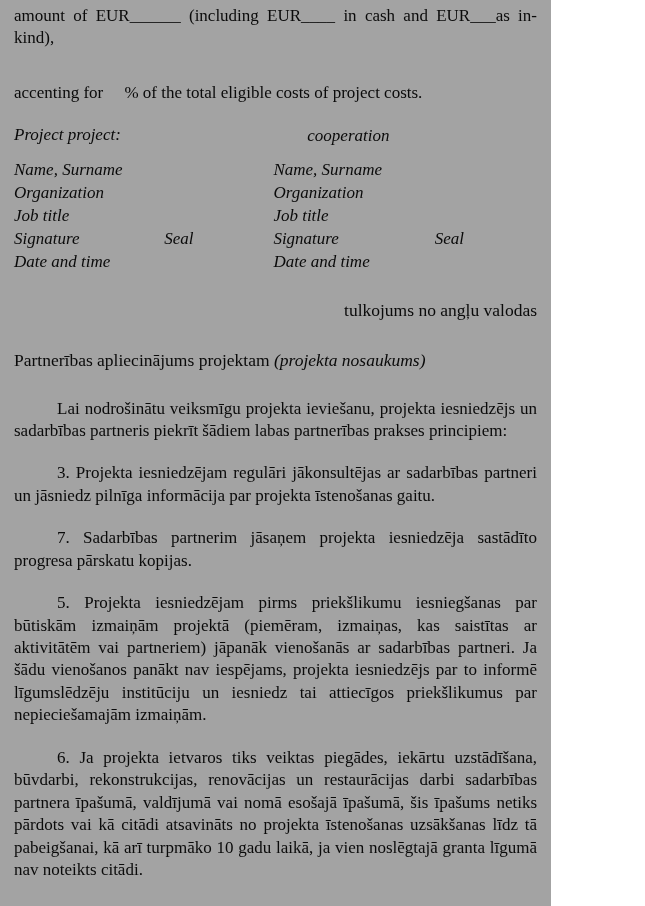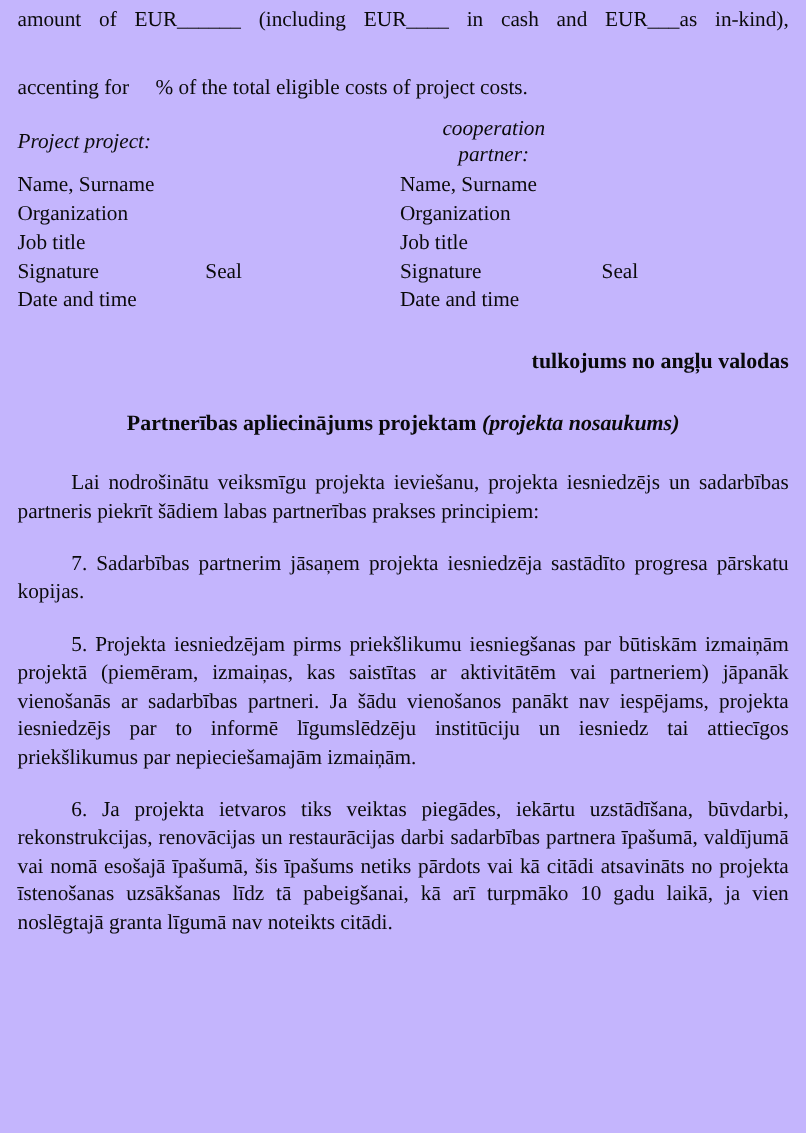--- a/index.html
+++ b/index.html
@@ -1,21 +1,21 @@
 <!DOCTYPE html>
 <html><head>
 <meta charset="utf-8">
 <style>
   html, body { margin: 0; padding: 0; background: #ffffff; }
   .page {
-    width: 645px;
+    width: 551px;
     height: 906px;
     box-sizing: border-box;
     padding: 5px 14px 0 14px;
-    background: #c4b5fd;
+    background: #a3a3a3;
     color: #0a0a0a;
     font-family: "Liberation Serif", serif;
     font-size: 17px;
     line-height: 1.32;
     overflow: hidden;
   }
   
   .top-line1 { text-align: justify; text-align-last: justify; }
   .top-line2 { white-space: pre-wrap; margin-top: 32px; }
 
@@ -24,29 +24,29 @@
   .sig-col-left  { width: 306px; }
   .sig-col-right { width: 311px; }
   .sig-header-left {
     height: 46px; display: flex; align-items: center; font-style: italic;
   }
   .sig-header-right {
     height: 46px; width: 150px; display: flex; flex-direction: column;
     justify-content: center; text-align: center; font-style: italic;
     line-height: 21px;
   }
-  .sig-row { line-height: 23px; }
+  .sig-row { line-height: 23px; font-style: italic; }
   .lbl-l { display: inline-block; width: 146px; }
   .lbl-r { display: inline-block; width: 157px; }
 
   .translation-note {
-    margin-top: 26px; text-align: right; font-weight: bold; font-size: 17.5px;
+    margin-top: 26px; text-align: right; font-weight: normal; font-size: 17.5px;
   }
   .doc-heading {
-    margin-top: 27px; text-align: center; font-weight: bold; font-size: 17.5px;
+    margin-top: 27px; font-weight: normal; font-size: 17.5px;
   }
   .doc-heading .it { font-style: italic; }
 
   .para { margin-top: 20px; text-align: justify; text-indent: 43px; }
   .para.intro { margin-top: 25px; font-family: Liberation Serif, serif; }
 </style>
 </head>
 <body>
 
 <div class="page">
@@ -65,37 +65,37 @@
       <div class="sig-row">
         <span class="lbl-l">Signature</span>
         <span>Seal</span>
       </div>
       <div class="sig-row">Date and time</div>
     </div>
 
     <div class="sig-col-right">
       <div class="sig-header-right">
         <div>cooperation</div>
-        <div>partner:</div>
       </div>
       <div class="sig-row">Name, Surname</div>
       <div class="sig-row">Organization</div>
       <div class="sig-row">Job title</div>
       <div class="sig-row">
         <span class="lbl-r">Signature</span>
         <span>Seal</span>
       </div>
       <div class="sig-row">Date and time</div>
     </div>
   </div>
 
   <div class="translation-note">tulkojums no angļu valodas</div>
 
   <div class="doc-heading">
     <span>Partnerības apliecinājums projektam </span><span class="it">(projekta nosaukums)</span>
   </div>
 
   <div class="para intro">Lai nodrošinātu veiksmīgu projekta ieviešanu, projekta iesniedzējs un sadarbības partneris piekrīt šādiem labas partnerības prakses principiem:</div>
+  <div class="para">3. Projekta iesniedzējam regulāri jākonsultējas ar sadarbības partneri un jāsniedz pilnīga informācija par projekta īstenošanas gaitu.</div>
   <div class="para">7. Sadarbības partnerim jāsaņem projekta iesniedzēja sastādīto progresa pārskatu kopijas.</div>
   <div class="para">5. Projekta iesniedzējam pirms priekšlikumu iesniegšanas par būtiskām izmaiņām projektā (piemēram, izmaiņas, kas saistītas ar aktivitātēm vai partneriem) jāpanāk vienošanās ar sadarbības partneri. Ja šādu vienošanos panākt nav iespējams, projekta iesniedzējs par to informē līgumslēdzēju institūciju un iesniedz tai attiecīgos priekšlikumus par nepieciešamajām izmaiņām.</div>
   <div class="para">6. Ja projekta ietvaros tiks veiktas piegādes, iekārtu uzstādīšana, būvdarbi, rekonstrukcijas, renovācijas un restaurācijas darbi sadarbības partnera īpašumā, valdījumā vai nomā esošajā īpašumā, šis īpašums netiks pārdots vai kā citādi atsavināts no projekta īstenošanas uzsākšanas līdz tā pabeigšanai, kā arī turpmāko 10 gadu laikā, ja vien noslēgtajā granta līgumā nav noteikts citādi.</div>
 
 </div>
 
 </body></html>

